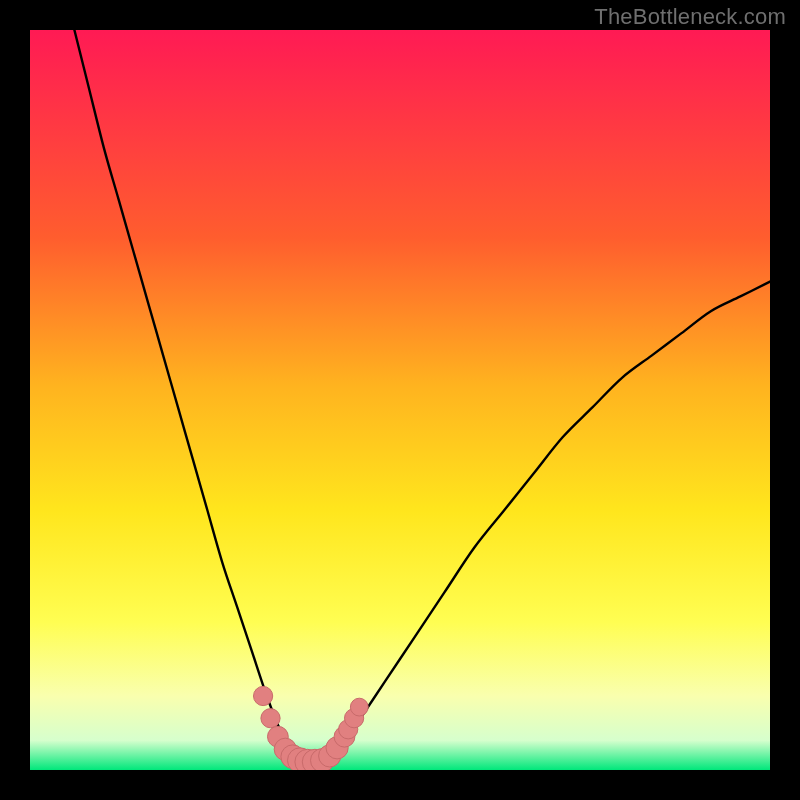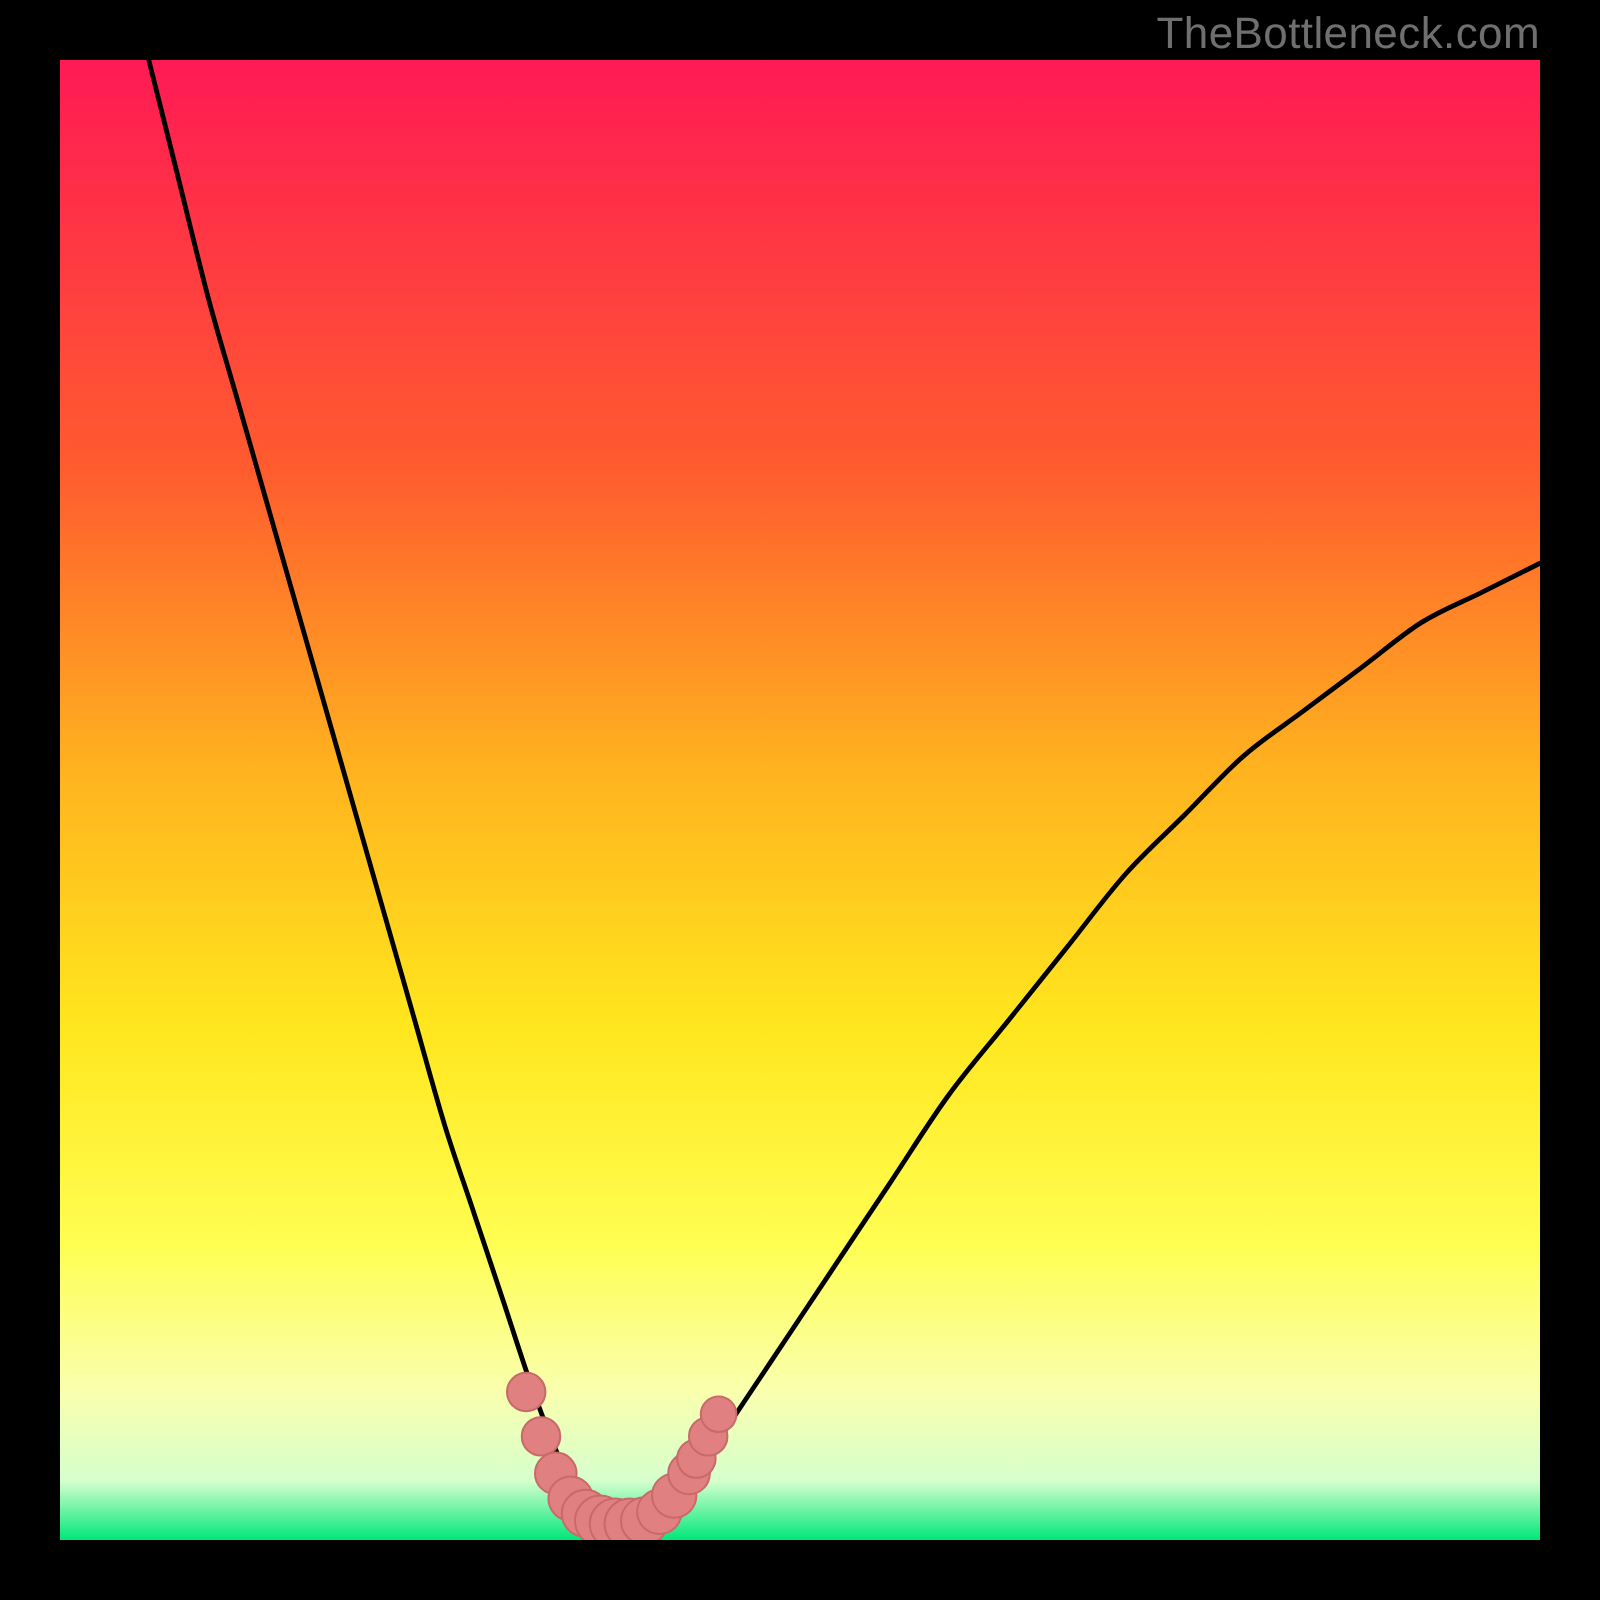--- a/index.html
+++ b/index.html
@@ -22,21 +22,21 @@
   .plot-area {
     position: absolute;
     left: 0;
     top: 0;
     width: 740px;
     height: 740px;
   }
   .watermark {
     position: absolute;
     top: 4px;
-    right: 30px;
+    right: 14px;
     color: #6f6f6f;
     font-size: 22px;
     font-weight: 400;
     letter-spacing: 0.2px;
     user-select: none;
   }
 </style>
 </head>
 <body>
 

